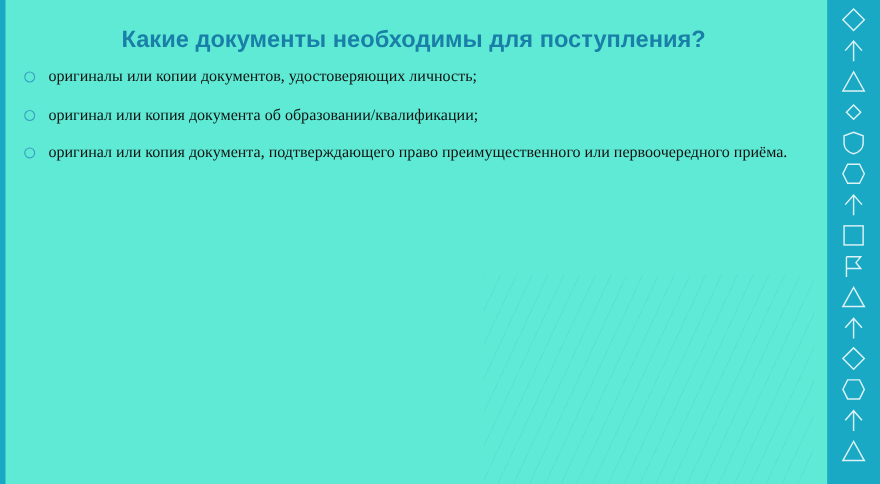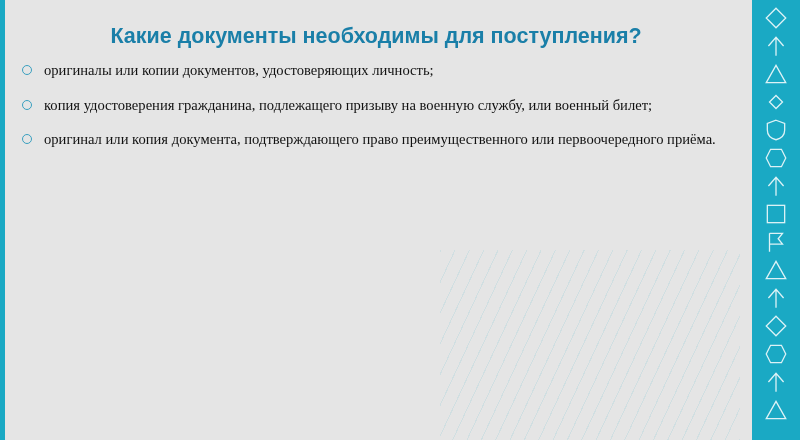--- a/index.html
+++ b/index.html
@@ -10,21 +10,21 @@
     width: 800px;
     height: 440px;
     overflow: hidden;
     background: #ffffff;
     font-family: "Liberation Sans", sans-serif;
   }
   .slide {
     position: relative;
     width: 800px;
     height: 440px;
-    background: #e5e5e5;
+    background: #5eead4;
     box-sizing: border-box;
     overflow: hidden;
   }
   
   .left-bar {
     position: absolute;
     left: 0;
     top: 0;
     width: 5px;
     height: 440px;
@@ -134,21 +134,21 @@
   <div class="content">
     <div class="title">Какие документы необходимы для поступления?</div>
 
     <ul class="doc-list">
       <li>
         <span class="bullet"></span>
         <span class="txt">оригиналы  или копии  документов,  удостоверяющих личность;</span>
       </li>
       <li>
         <span class="bullet"></span>
-        <span class="txt">копия  удостоверения гражданина, подлежащего призыву на военную службу, или военный билет;</span>
+        <span class="txt">оригинал или копия документа об образовании/квалификации;</span>
       </li>
       <li>
         <span class="bullet"></span>
         <span class="txt">оригинал  или  копия  документа, подтверждающего право преимущественного или первоочередного приёма.</span>
       </li>
     </ul>
   </div>
 
   <div class="right-strip">
     <div class="strip-inner">

